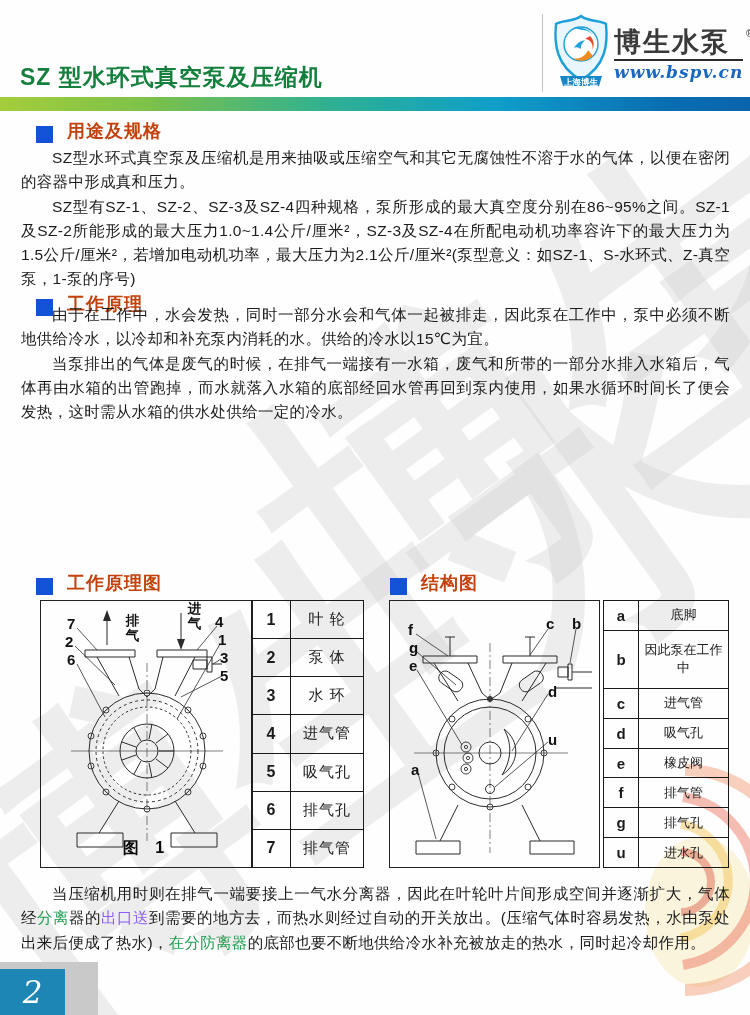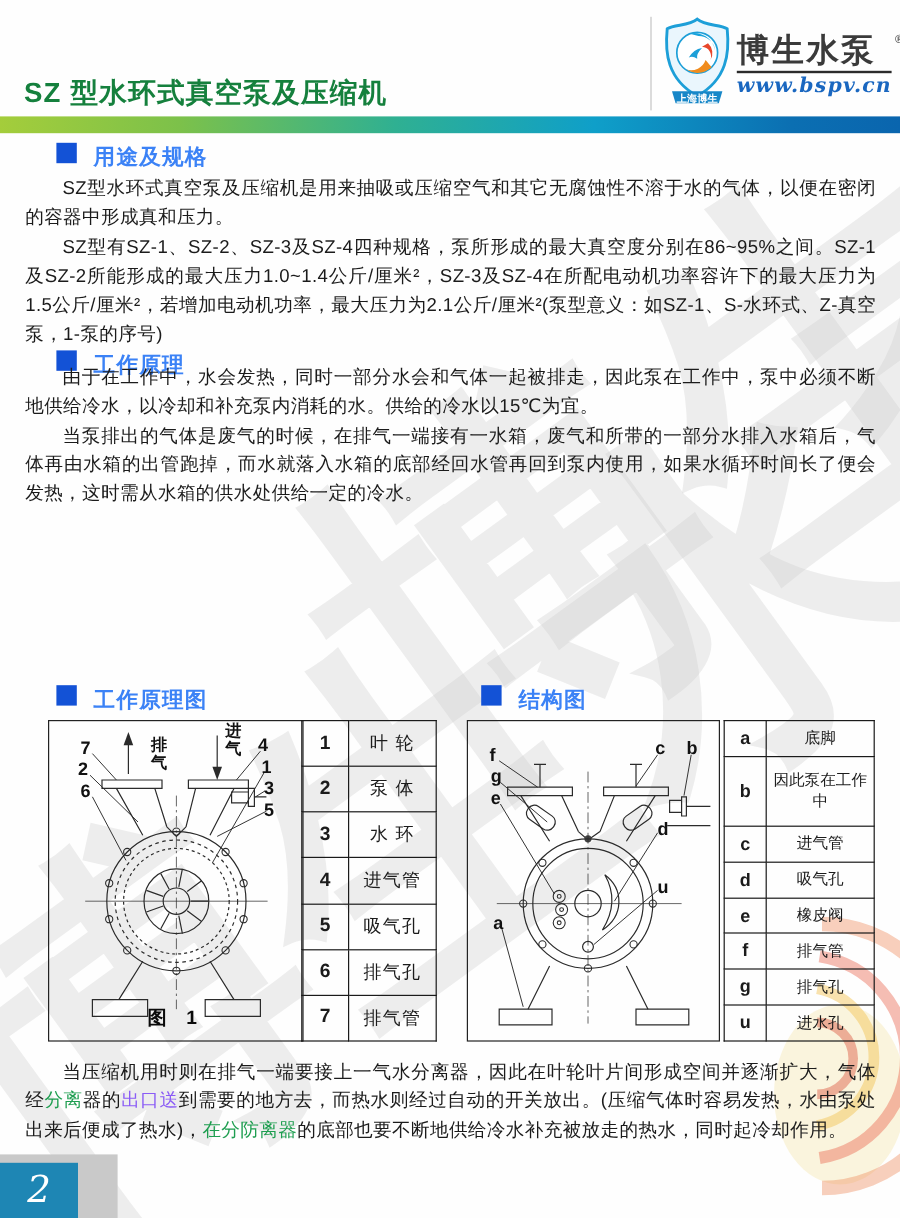--- a/index.html
+++ b/index.html
@@ -18,21 +18,21 @@
   .logo-sep{position:absolute;left:542px;top:14px;width:1px;height:78px;background:#c3c3c3;}
   .logo{position:absolute;left:552px;top:13px;width:194px;height:82px;display:flex;align-items:center;}
   .logo-txt{margin-left:4px;}
   .brand-row{position:relative;font-size:27px;font-weight:bold;color:#3a3a3a;letter-spacing:2px;line-height:30px;}
   .reg{position:absolute;right:-12px;top:-8px;font-size:10px;color:#555;}
   .site{font-family:"DejaVu Serif","Liberation Serif",serif;font-style:italic;font-weight:bold;
         font-size:17px;color:#1a67c0;border-top:2px solid #2b2b2b;margin-top:2px;padding-top:1px;letter-spacing:1px;}
   .grad-bar{position:absolute;left:0;top:97px;width:750px;height:14px;
         background:linear-gradient(90deg,#a4cd3b 0%,#7cc14a 20%,#2fb092 44%,#0f9fc9 66%,#0b6fb2 88%,#0a65ae 100%);}
   
-  .sec-head{position:absolute;display:flex;align-items:flex-start;font-size:18px;font-weight:bold;color:#3b82f6;letter-spacing:1px;margin-left:11px;}
+  .sec-head{position:absolute;display:flex;align-items:flex-end;font-size:18px;font-weight:bold;color:#c2410c;letter-spacing:1px;}
   .sec-head .sq{width:17px;height:17px;background:#1352d6;margin-right:14px;flex:0 0 auto;}
   
   .tblock{position:absolute;left:21px;width:709px;font-size:15.5px;line-height:24.3px;
           text-align:justify;letter-spacing:.3px;color:#1b1b1b;}
   .tblock p{margin:0;text-indent:2em;}
   .c-g{color:#1e9e50;}
   .c-r{color:#8b5cf6;}
   
   .figbox{position:absolute;top:600px;height:268px;border:1.5px solid #222;box-sizing:border-box;}
   #figbox1{left:40px;width:213px;}

